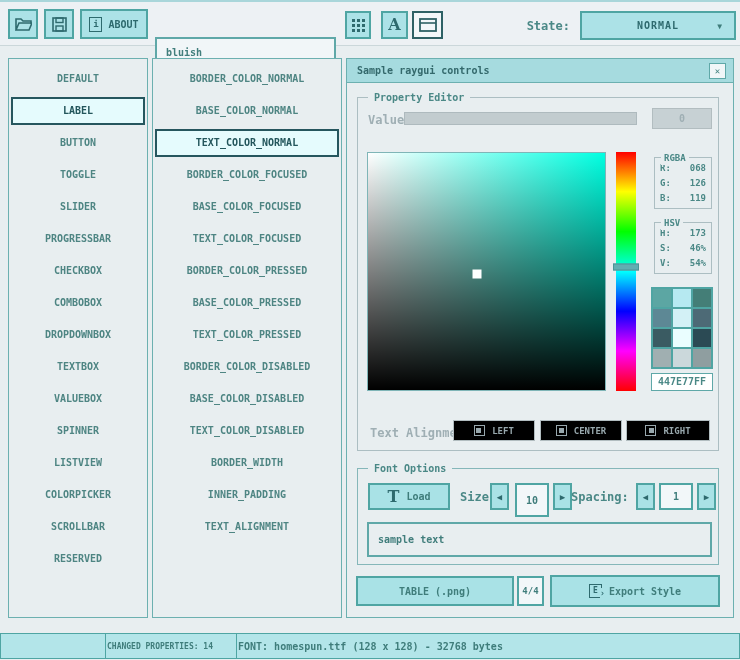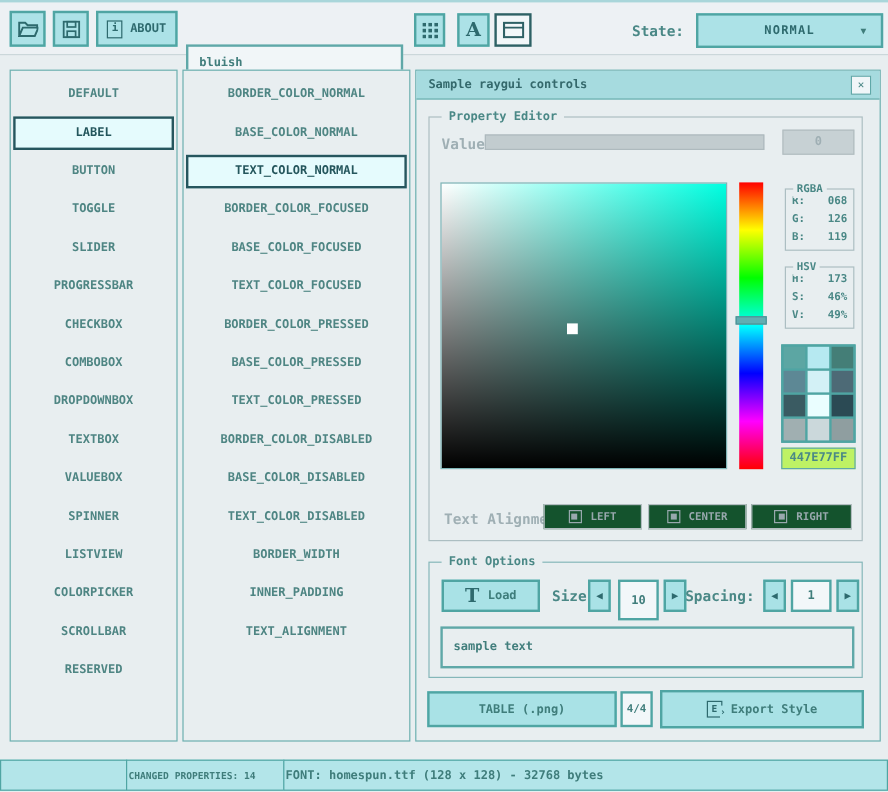--- a/index.html
+++ b/index.html
@@ -94,25 +94,25 @@
   }
   .minigroup { position:absolute; border:1px solid #ACBEC2; }
   .minigroup .gtitle { font-size:9px; top:-6px; left:6px; padding:0 3px; }
   .crow { display:flex; justify-content:space-between; padding:0 5px; font-size:9px; color:#4A8886; line-height:15px; }
   .swgrid {
     display:grid; grid-template-columns:repeat(3,1fr); gap:2px;
     background:#4FA5A3; border:2px solid #4FA5A3;
   }
   .swatch { width:100%; height:18px; cursor:pointer; }
   .hexbox {
-    background:#bef264; border:1px solid #5FA8A8; color:#4A8886;
+    background:#ffffff; border:1px solid #5FA8A8; color:#4A8886;
     font-size:10px; text-align:center;
   }
   .alignbtn {
-    position:absolute; height:21px; background:#14532d; border:1px solid #B2BDC0;
+    position:absolute; height:21px; background:#000000; border:1px solid #B2BDC0;
     color:#98A8AD; font-size:9px; display:flex; align-items:center;
     justify-content:center; gap:7px; cursor:pointer;
   }
   .alicon { position:relative; width:11px; height:11px; border:1px solid #98A8AD; display:inline-block; }
   .alicon i { position:absolute; top:2px; width:5px; height:5px; background:#98A8AD; }
   .alicon.l i { left:1px; } .alicon.c i { left:2px; } .alicon.r i { right:1px; }
 
   .btn-teal {
     position:absolute; background:#A9E2E6; border:2px solid #4FA5A3;
     color:#3F7D7B; font-size:10px; display:flex; align-items:center;
@@ -285,21 +285,21 @@
       <div class="crow" style="margin-top:3px;">
           <span>H:</span>
           <span>173</span>
         </div>
       <div class="crow">
           <span>S:</span>
           <span>46%</span>
         </div>
       <div class="crow">
           <span>V:</span>
-          <span>49%</span>
+          <span>54%</span>
         </div>
     </div>
 
     <div class="swgrid abs" style="left:293px; top:189px; width:62px;">
       <div class="swatch" style="background: rgb(92, 166, 163);"></div>
       <div class="swatch" style="background: rgb(182, 233, 241);"></div>
       <div class="swatch" style="background: rgb(68, 126, 119);"></div>
       <div class="swatch" style="background: rgb(93, 136, 149);"></div>
       <div class="swatch" style="background: rgb(211, 241, 246);"></div>
       <div class="swatch" style="background: rgb(77, 106, 118);"></div>

